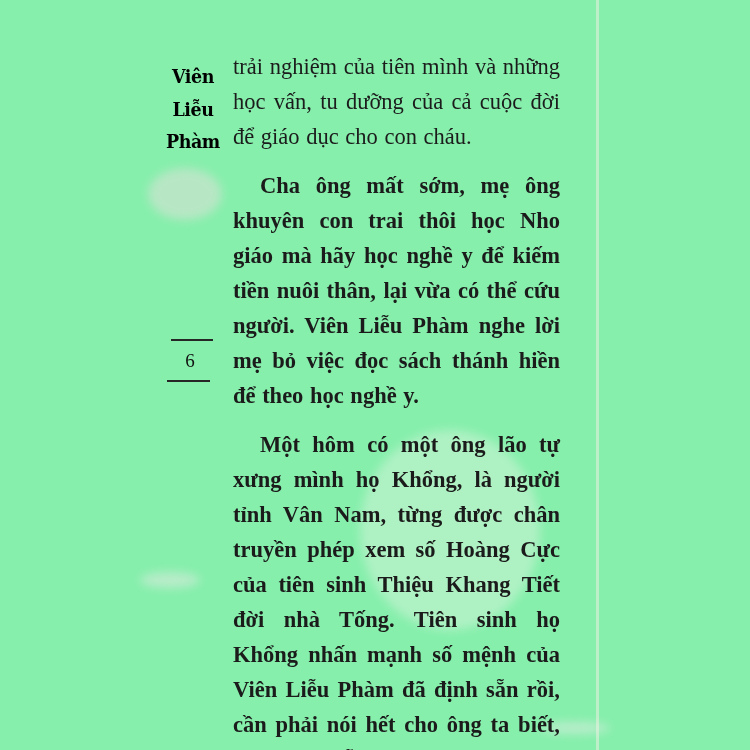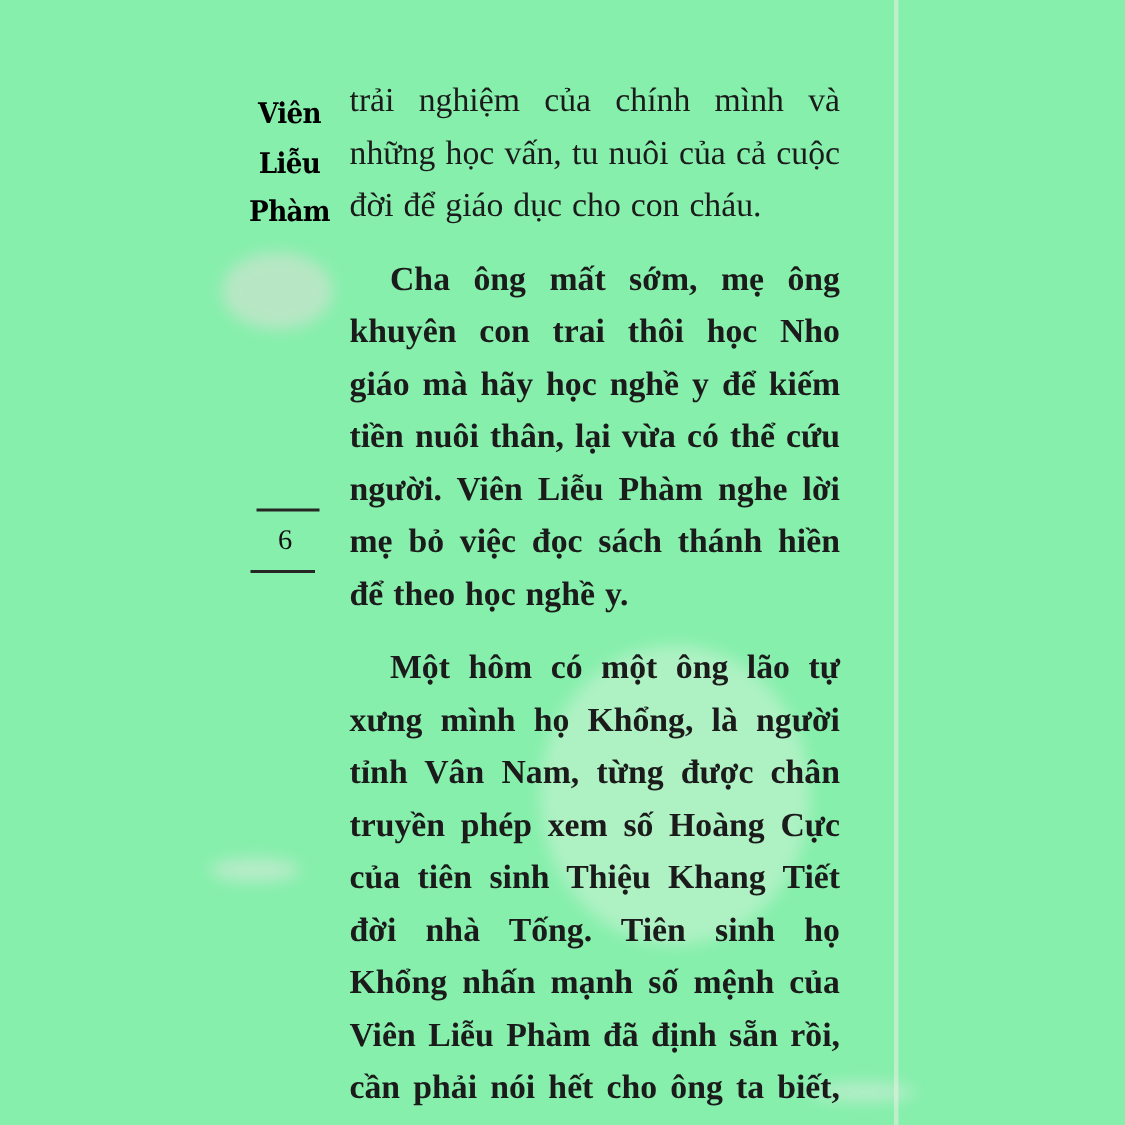--- a/index.html
+++ b/index.html
@@ -92,18 +92,18 @@
     <div class="word">Phàm</div>
   </div>
 
   <div class="pagenum-block">
     <div class="rule top"></div>
     <div class="num">6</div>
     <div class="rule bottom"></div>
   </div>
 
   <div class="text-col">
-    <p>trải nghiệm của chính mình và những học vấn, tu nuôi của cả cuộc đời để giáo dục cho con cháu.</p>
+    <p>trải nghiệm của tiên mình và những học vấn, tu dưỡng của cả cuộc đời để giáo dục cho con cháu.</p>
     <p class="indent">Cha ông mất sớm, mẹ ông khuyên con trai thôi học Nho giáo mà hãy học nghề y để kiếm tiền nuôi thân, lại vừa có thể cứu người. Viên Liễu Phàm nghe lời mẹ bỏ việc đọc sách thánh hiền để theo học nghề y.</p>
     <p class="indent">Một hôm có một ông lão tự xưng mình họ Khổng, là người tỉnh Vân Nam, từng được chân truyền phép xem số Hoàng Cực của tiên sinh Thiệu Khang Tiết đời nhà Tống. Tiên sinh họ Khổng nhấn mạnh số mệnh của Viên Liễu Phàm đã định sẵn rồi, cần phải nói hết cho ông ta biết, nói rằng Liễu Phàm chỉ sống đến năm</p>
   </div>
 
 </div>
 
 </body></html>

